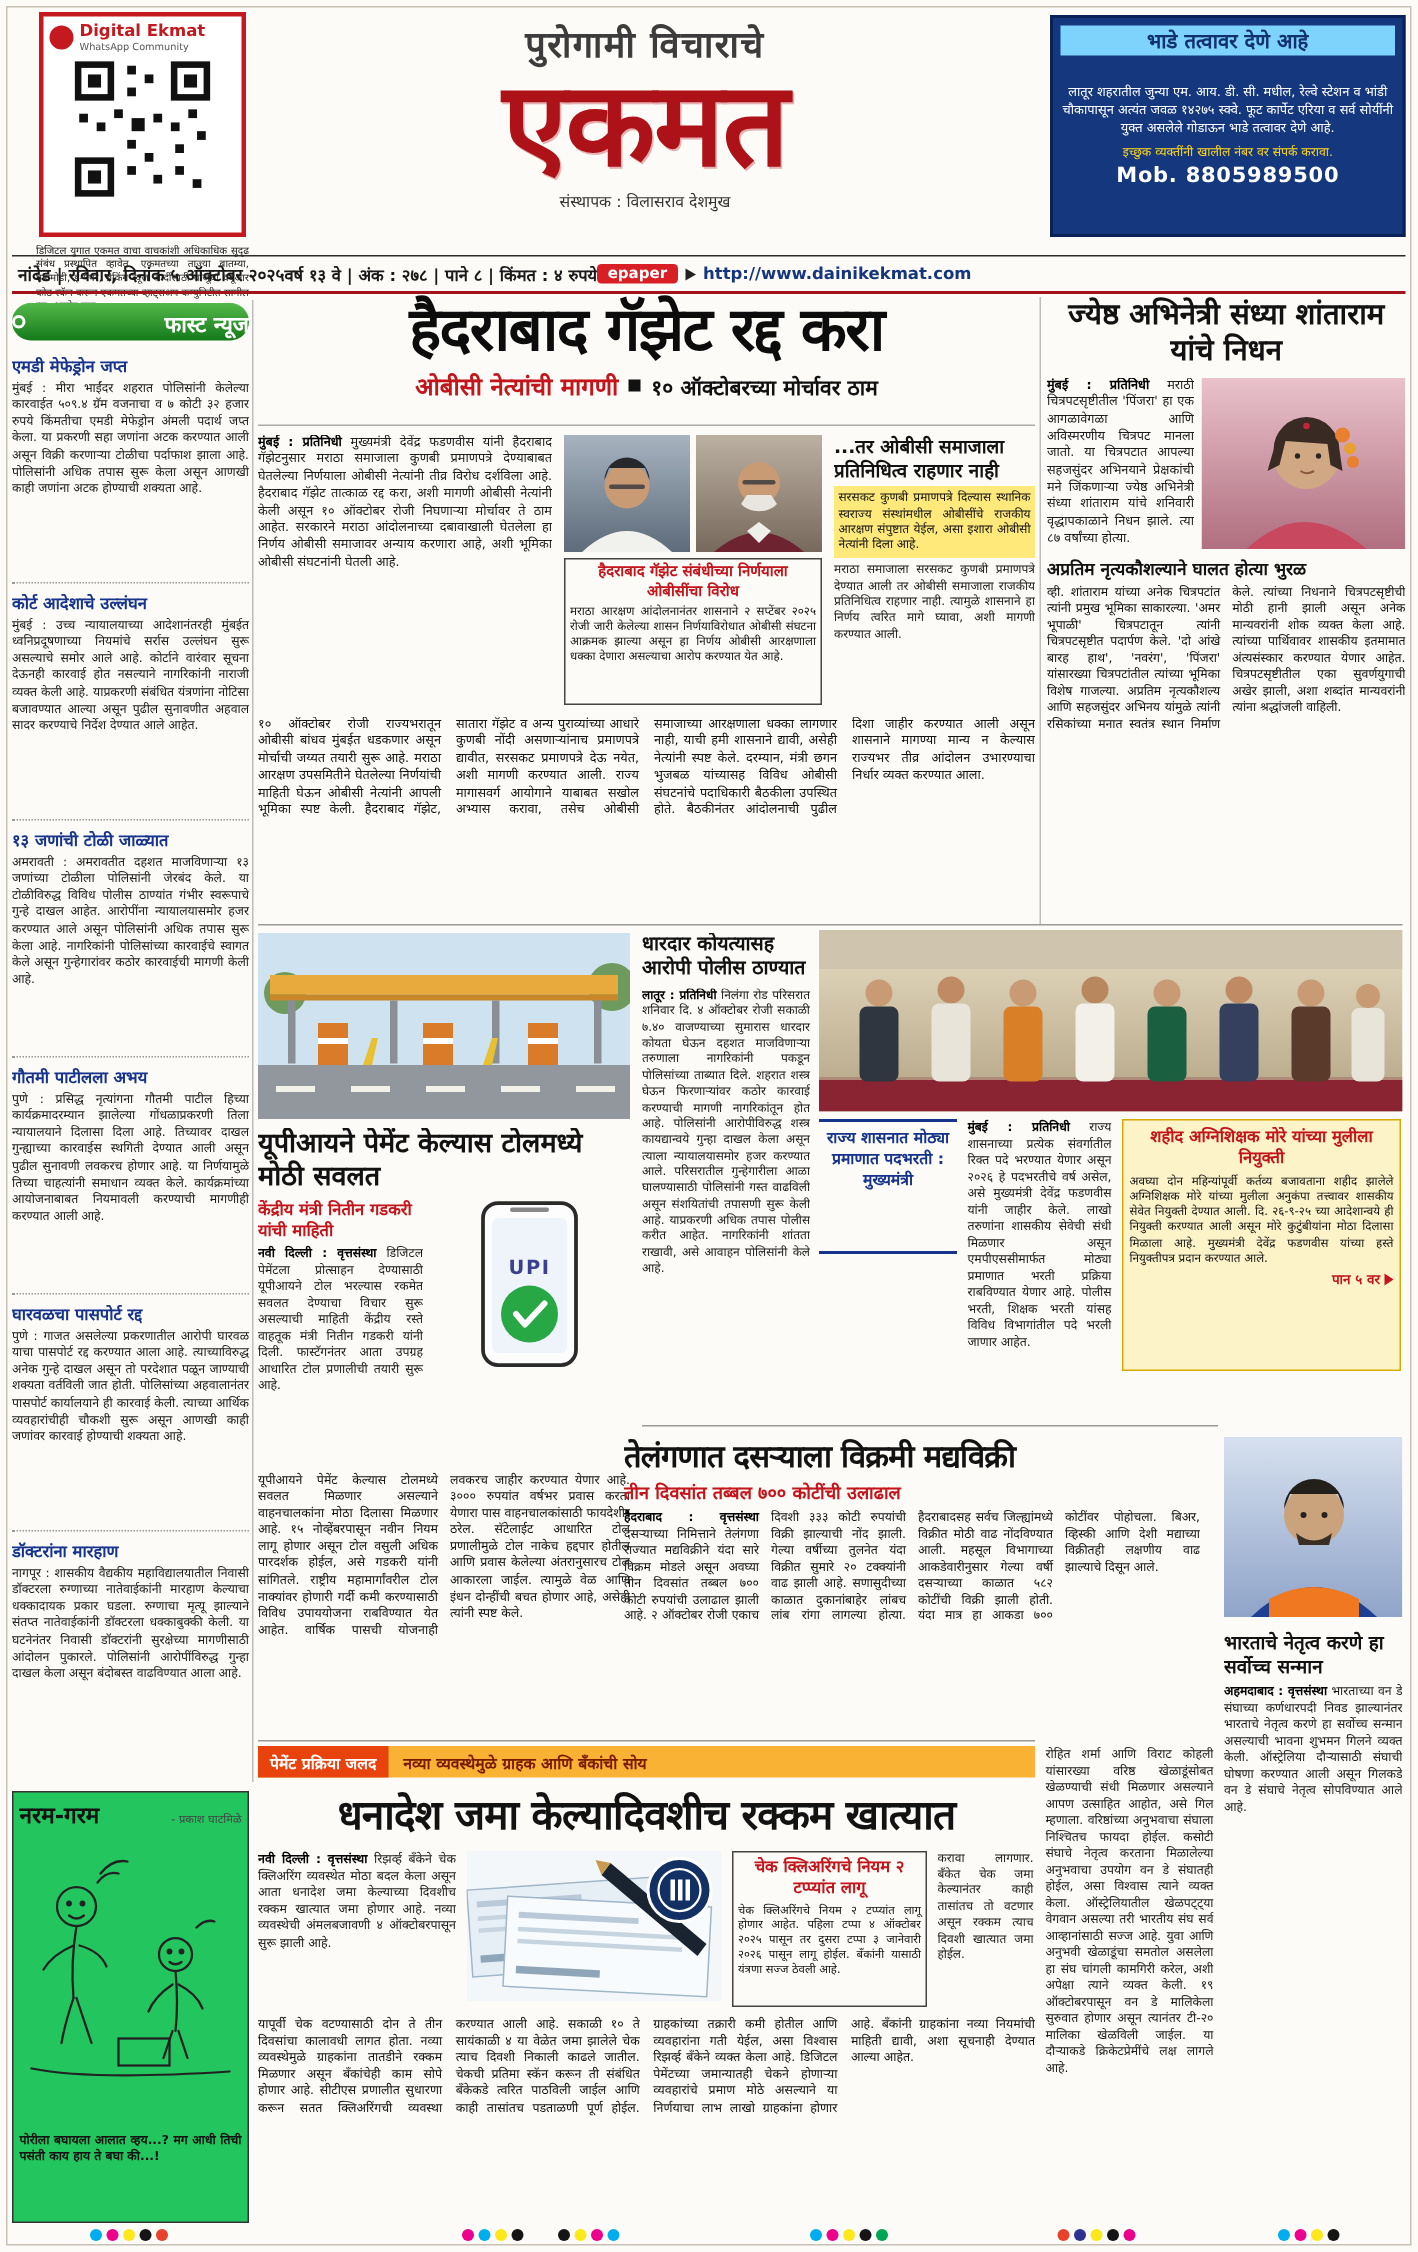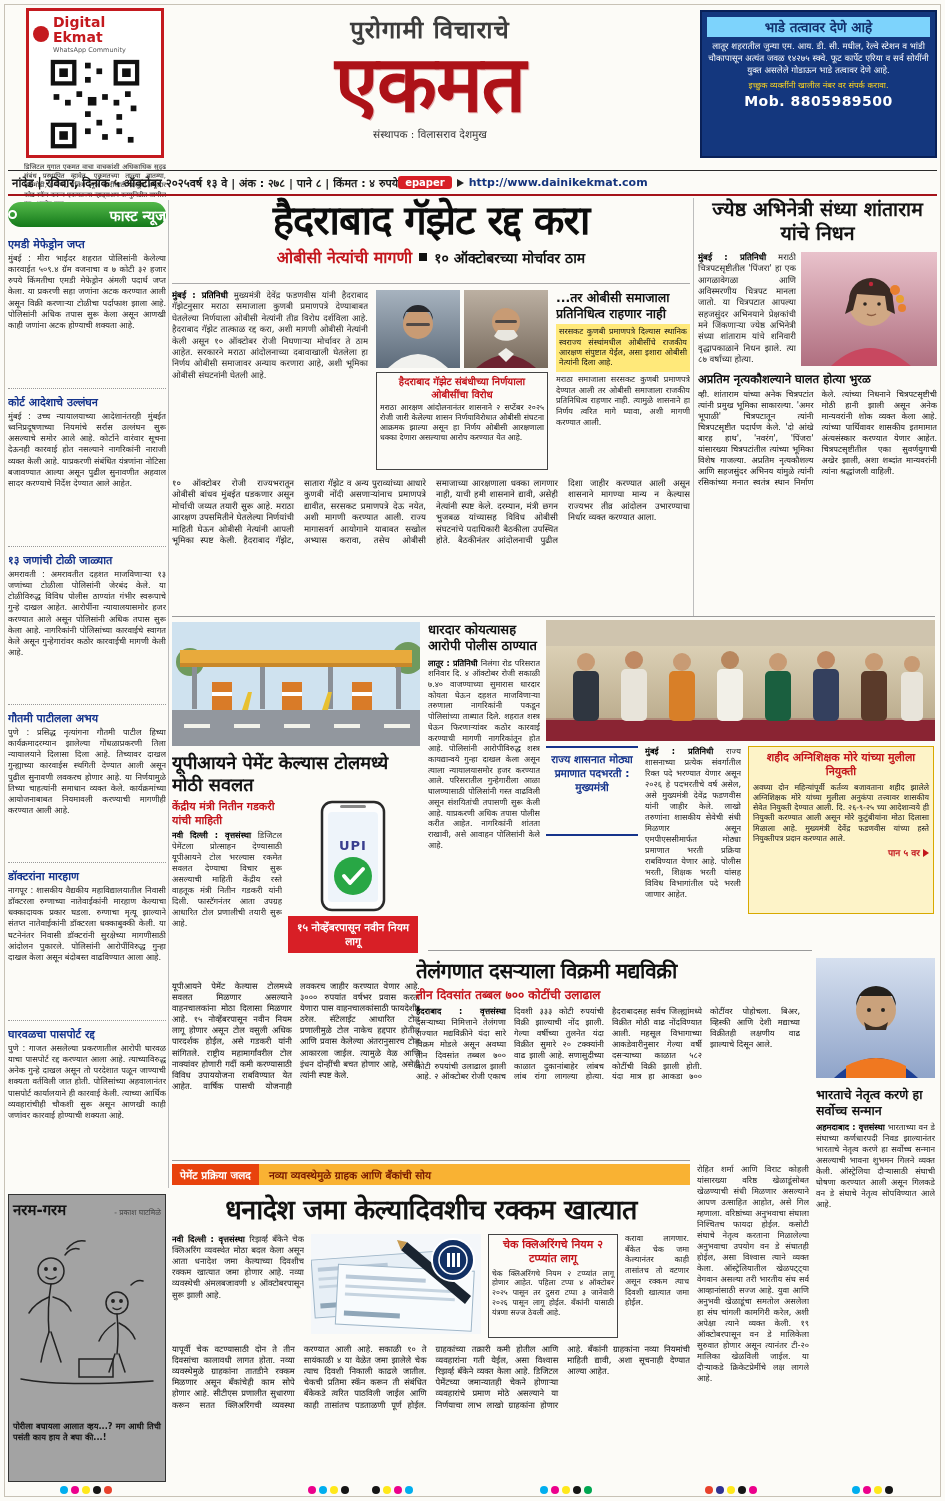--- a/index.html
+++ b/index.html
@@ -9,30 +9,30 @@
   .frame{inset:4px;border:1px solid #c8c2b6;pointer-events:none}
   .body-txt{font-size:8.5px;line-height:1.34;text-align:justify;overflow:hidden;color:#1b1b1b}
   .dl{font-weight:bold;color:#000}
   .hline{border-top:1px solid #9a9a9a}
   .vline{border-left:1px solid #bdbdbd}
 
   
   .qr-card{left:26px;top:8px;width:138px;height:150px;border:3px solid #c41a1f;background:#fff;padding:4px;display:flex;flex-direction:column;align-items:center}
   .qr-row{display:flex;align-items:center;gap:4px;width:100%}
   .qr-logo{width:16px;height:16px;border-radius:50%;background:#c41a1f;flex:0 0 auto}
-  .qr-title{font-size:14px;font-weight:bold;color:#c41a1f;line-height:1.1}
+  .qr-title{font-size:11px;font-weight:bold;color:#c41a1f;line-height:1.1}
   .qr-sub{font-size:6.5px;color:#555}
   .qr-caption{left:24px;top:163px;width:142px;height:64px;font-size:6.8px;line-height:1.35;text-align:justify;overflow:hidden;color:#222}
   .masthead{left:175px;top:12px;width:510px;height:152px;text-align:center}
   .mh-tagline{font-size:24px;font-weight:bold;color:#3c3c3c;letter-spacing:1px}
   .mh-title{font-size:78px;font-weight:bold;color:#ad1218;line-height:1.02;letter-spacing:-1px;text-shadow:1px 1px 0 #e4b0b0}
   .mh-founder{font-size:10.5px;color:#333;margin-top:2px}
   .ad-box{left:700px;top:10px;width:237px;height:148px;background:#14377e;border:2px solid #0a2158;padding:5px;display:flex;flex-direction:column}
   .ad-heading{background:#7dd3fc;color:#12316e;font-weight:bold;font-size:13.5px;text-align:center;padding:1px 2px}
-  .ad-body{font-size:8.6px;color:#fff;text-align:center;line-height:1.42;margin-top:3px}
+  .ad-body{font-size:8.6px;color:#fff;text-align:center;line-height:1.42;margin-top:19px}
   .ad-note{font-size:8.2px;color:#ffd61f;text-align:center;margin-top:2px}
   .ad-mob{font-size:14px;font-weight:bold;color:#fff;text-align:center;margin-top:3px;letter-spacing:0.5px}
   .dateline{left:8px;top:170px;width:929px;height:26px;border-top:1.5px solid #2b2b2b;border-bottom:2.5px solid #a5131a;display:flex;align-items:center;justify-content:flex-start;padding:0 4px;font-weight:bold}
   .dl-left{font-size:11.5px;color:#1a1a1a}
   .dl-mid{font-size:11px;color:#1a1a1a}
   .dl-right{display:flex;align-items:center;gap:5px}
   .ep-chip{background:#d81f26;color:#fff;font-size:10px;font-weight:bold;padding:1px 7px;border-radius:3px}
   .ep-arrow{width:0;height:0;border-left:7px solid #222;border-top:4px solid transparent;border-bottom:4px solid transparent;display:inline-block}
   .ep-url{font-size:11px;color:#15357e}
 
@@ -64,21 +64,21 @@
   .hl{background:#ffe97a;padding:3px;font-size:8px;line-height:1.3;text-align:justify;margin-bottom:3px}
   .main-bot{left:172px;top:478px;width:518px;height:136px;column-count:4;column-gap:10px;font-size:8.5px;line-height:1.34;text-align:justify;overflow:hidden}
 
   
   .toll-photo{left:172px;top:622px;width:248px;height:124px}
   .upi{left:172px;top:752px;width:248px;height:408px;overflow:hidden}
   .upi h2{font-size:18px;font-weight:bold;line-height:1.22;margin-bottom:4px}
   .upi-row{display:flex;gap:6px;height:176px}
   .upi-l{width:110px;overflow:hidden}
   .upi-sub{color:#c3161c;font-weight:bold;font-size:11px;line-height:1.25;margin-bottom:3px}
-  .upi-r{width:130px;display:flex;flex-direction:column;gap:4px}
+  .upi-r{width:130px;display:flex;flex-direction:row;gap:4px}
   .upi-phone{position:relative;height:112px}
   .upi-label{position:absolute;left:0;top:38px;width:100%;text-align:center;font-size:13px;font-weight:bold;color:#3a3f8f;letter-spacing:1px}
   .upi-redbox{background:#d81f26;color:#fff;font-weight:bold;font-size:10.5px;text-align:center;line-height:1.3;padding:5px 3px}
   .upi-b2{margin-top:5px;height:172px;column-count:2;column-gap:8px;font-size:8.3px;line-height:1.34;text-align:justify;overflow:hidden}
   .koyta{left:428px;top:622px;width:112px;height:326px;overflow:hidden}
   .koyta h3{font-size:13px;font-weight:bold;line-height:1.25;margin-bottom:4px}
   .group-photo{left:546px;top:620px;width:389px;height:121px}
   .padb{left:546px;top:746px;width:389px;height:202px;overflow:hidden}
   .padb h2{font-size:22.5px;font-weight:bold;margin-bottom:4px;letter-spacing:-0.5px}
   .padb-row{display:flex;gap:7px;height:168px}
@@ -105,21 +105,21 @@
   .chq-row{left:172px;top:1234px;width:518px;height:104px;display:flex;gap:7px}
   .chq-l{width:132px;overflow:hidden}
   .chq-img{width:170px;height:100px;flex:0 0 auto}
   .chq-box{width:130px;border:1px solid #444;padding:3px;overflow:hidden}
   .chq-box-t{font-size:11px;font-weight:bold;color:#c3161c;text-align:center;line-height:1.3;margin-bottom:2px}
   .chq-box-b{font-size:7.6px;line-height:1.3;text-align:justify}
   .chq-r{width:64px;overflow:hidden}
   .chq-b2{left:172px;top:1344px;width:518px;height:136px;column-count:4;column-gap:9px;font-size:8.3px;line-height:1.34;text-align:justify;overflow:hidden}
 
   
-  .cartoon{left:8px;top:1194px;width:158px;height:288px;border:1.5px solid #333;padding:4px;background:#a3a3a3}
+  .cartoon{left:8px;top:1194px;width:158px;height:288px;border:1.5px solid #333;padding:4px;background:#22c55e}
   .ct-head{display:flex;justify-content:space-between;align-items:baseline}
   .ct-title{font-size:15px;font-weight:bold}
   .ct-by{font-size:7.5px;color:#444}
   .ct-cap{font-size:8.2px;font-weight:bold;line-height:1.3;text-align:justify;margin-top:2px}
 
   
   .regmarks{left:0;top:1486px;width:945px;height:12px}
   .cluster{position:absolute;display:flex;gap:3px}
   .d{width:8px;height:8px;border-radius:50%;display:inline-block}
   .dc{background:#00aeef}.dm{background:#ec008c}.dy{background:#ffe81a}.dk{background:#151515}.dr{background:#e8412c}.dg{background:#00a651}.db{background:#2e3192}
@@ -214,26 +214,26 @@
   </div>
   <div class="fn-item">
     <div class="fn-h">१३ जणांची टोळी जाळ्यात</div>
     <div class="fn-b">अमरावती : अमरावतीत दहशत माजविणाऱ्या १३ जणांच्या टोळीला पोलिसांनी जेरबंद केले. या टोळीविरुद्ध विविध पोलीस ठाण्यांत गंभीर स्वरूपाचे गुन्हे दाखल आहेत. आरोपींना न्यायालयासमोर हजर करण्यात आले असून पोलिसांनी अधिक तपास सुरू केला आहे. नागरिकांनी पोलिसांच्या कारवाईचे स्वागत केले असून गुन्हेगारांवर कठोर कारवाईची मागणी केली आहे.</div>
   </div>
   <div class="fn-item">
     <div class="fn-h">गौतमी पाटीलला अभय</div>
     <div class="fn-b">पुणे : प्रसिद्ध नृत्यांगना गौतमी पाटील हिच्या कार्यक्रमादरम्यान झालेल्या गोंधळाप्रकरणी तिला न्यायालयाने दिलासा दिला आहे. तिच्यावर दाखल गुन्ह्याच्या कारवाईस स्थगिती देण्यात आली असून पुढील सुनावणी लवकरच होणार आहे. या निर्णयामुळे तिच्या चाहत्यांनी समाधान व्यक्त केले. कार्यक्रमांच्या आयोजनाबाबत नियमावली करण्याची मागणीही करण्यात आली आहे.</div>
   </div>
   <div class="fn-item">
+    <div class="fn-h">घारवळचा पासपोर्ट रद्द</div>
+    <div class="fn-b">पुणे : गाजत असलेल्या प्रकरणातील आरोपी घारवळ याचा पासपोर्ट रद्द करण्यात आला आहे. त्याच्याविरुद्ध अनेक गुन्हे दाखल असून तो परदेशात पळून जाण्याची शक्यता वर्तविली जात होती. पोलिसांच्या अहवालानंतर पासपोर्ट कार्यालयाने ही कारवाई केली. त्याच्या आर्थिक व्यवहारांचीही चौकशी सुरू असून आणखी काही जणांवर कारवाई होण्याची शक्यता आहे.</div>
+  </div>
+  <div class="fn-item">
     <div class="fn-h">डॉक्टरांना मारहाण</div>
     <div class="fn-b">नागपूर : शासकीय वैद्यकीय महाविद्यालयातील निवासी डॉक्टरला रुग्णाच्या नातेवाईकांनी मारहाण केल्याचा धक्कादायक प्रकार घडला. रुग्णाचा मृत्यू झाल्याने संतप्त नातेवाईकांनी डॉक्टरला धक्काबुक्की केली. या घटनेनंतर निवासी डॉक्टरांनी सुरक्षेच्या मागणीसाठी आंदोलन पुकारले. पोलिसांनी आरोपींविरुद्ध गुन्हा दाखल केला असून बंदोबस्त वाढविण्यात आला आहे.</div>
-  </div>
-  <div class="fn-item">
-    <div class="fn-h">घारवळचा पासपोर्ट रद्द</div>
-    <div class="fn-b">पुणे : गाजत असलेल्या प्रकरणातील आरोपी घारवळ याचा पासपोर्ट रद्द करण्यात आला आहे. त्याच्याविरुद्ध अनेक गुन्हे दाखल असून तो परदेशात पळून जाण्याची शक्यता वर्तविली जात होती. पोलिसांच्या अहवालानंतर पासपोर्ट कार्यालयाने ही कारवाई केली. त्याच्या आर्थिक व्यवहारांचीही चौकशी सुरू असून आणखी काही जणांवर कारवाई होण्याची शक्यता आहे.</div>
   </div>
 </aside>
 
 <div class="abs vline" style="left:168px;top:200px;height:988px"></div>
 <div class="abs vline" style="left:693px;top:198px;height:418px"></div>
 
 <section class="abs mainhead">
   <h1>हैदराबाद गॅझेट रद्द करा</h1>
   <div class="subrow">
     <span class="sub-red">ओबीसी नेत्यांची मागणी</span>

